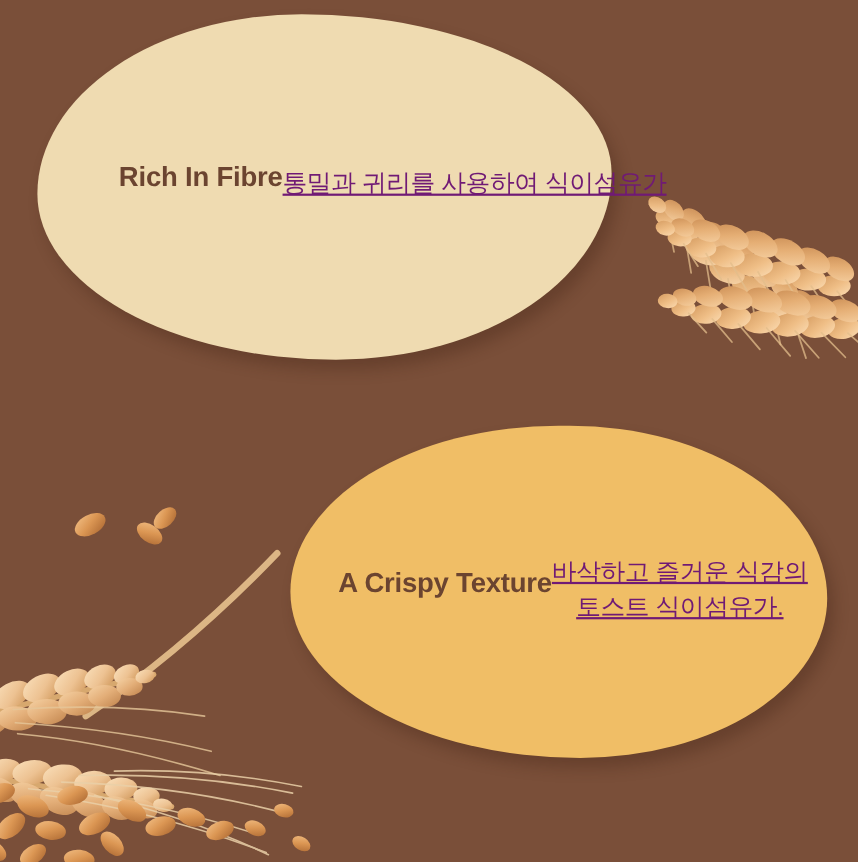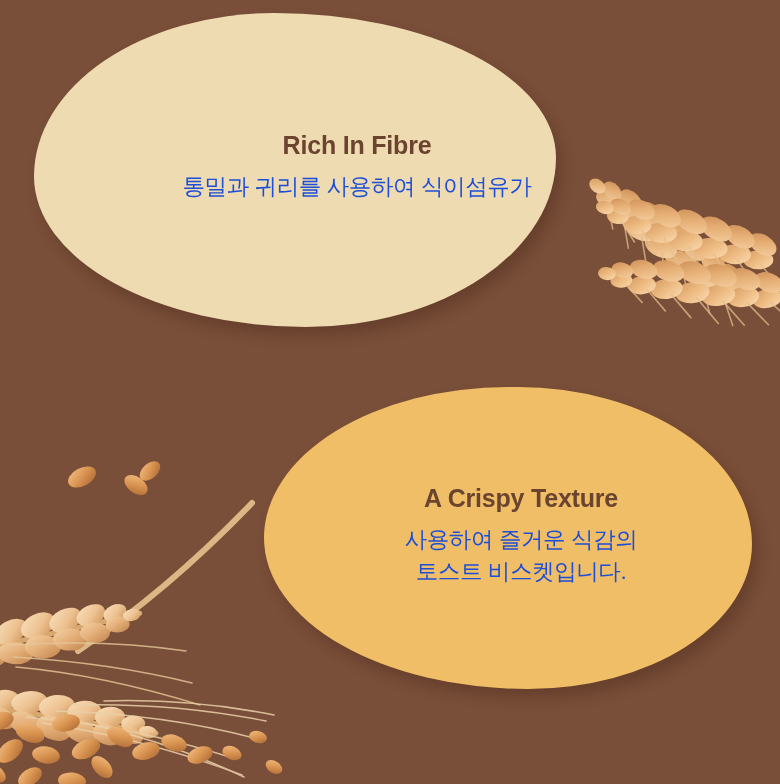--- a/index.html
+++ b/index.html
@@ -37,21 +37,21 @@
     top: 455px;
     width: 340px;
     height: 330px;
   }
 
   
   .feature-card {
     position: absolute;
     box-sizing: border-box;
     display: flex;
-    flex-direction: column;
+    flex-direction: row;
     align-items: center;
     justify-content: center;
   }
 
   #card-fibre {
     left: 34px;
     top: 13px;
     width: 522px;
     height: 314px;
     background: #EFDBB1;
@@ -75,27 +75,28 @@
     color: #6B4430;
     font-weight: bold;
     font-size: 25px;
     letter-spacing: -0.2px;
     margin: 0 0 11px 0;
     text-align: center;
     white-space: nowrap;
   }
 
   .card-body {
-    color: #1d4ed8;
+    color: #701a75;
     font-size: 22.5px;
     font-weight: 500;
     line-height: 1.44;
     text-align: center;
     margin: 0;
     letter-spacing: -0.4px;
+    text-decoration: underline;
   }
   .card-body .body-line {
     display: block;
     white-space: nowrap;
   }
 </style>
 </head>
 <body>
 
 <div id="promo-banner">
@@ -260,18 +261,18 @@
   <div class="feature-card" id="card-fibre">
     <h2 class="card-heading">Rich In Fibre</h2>
     <p class="card-body">
       <span class="body-line">통밀과 귀리를 사용하여 식이섬유가</span>
     </p>
   </div>
 
   <div class="feature-card" id="card-texture">
     <h2 class="card-heading">A Crispy Texture</h2>
     <p class="card-body">
-      <span class="body-line">사용하여 즐거운 식감의</span>
-      <span class="body-line">토스트 비스켓입니다.</span>
+      <span class="body-line">바삭하고 즐거운 식감의</span>
+      <span class="body-line">토스트 식이섬유가.</span>
     </p>
   </div>
 
 </div>
 
 </body></html>

